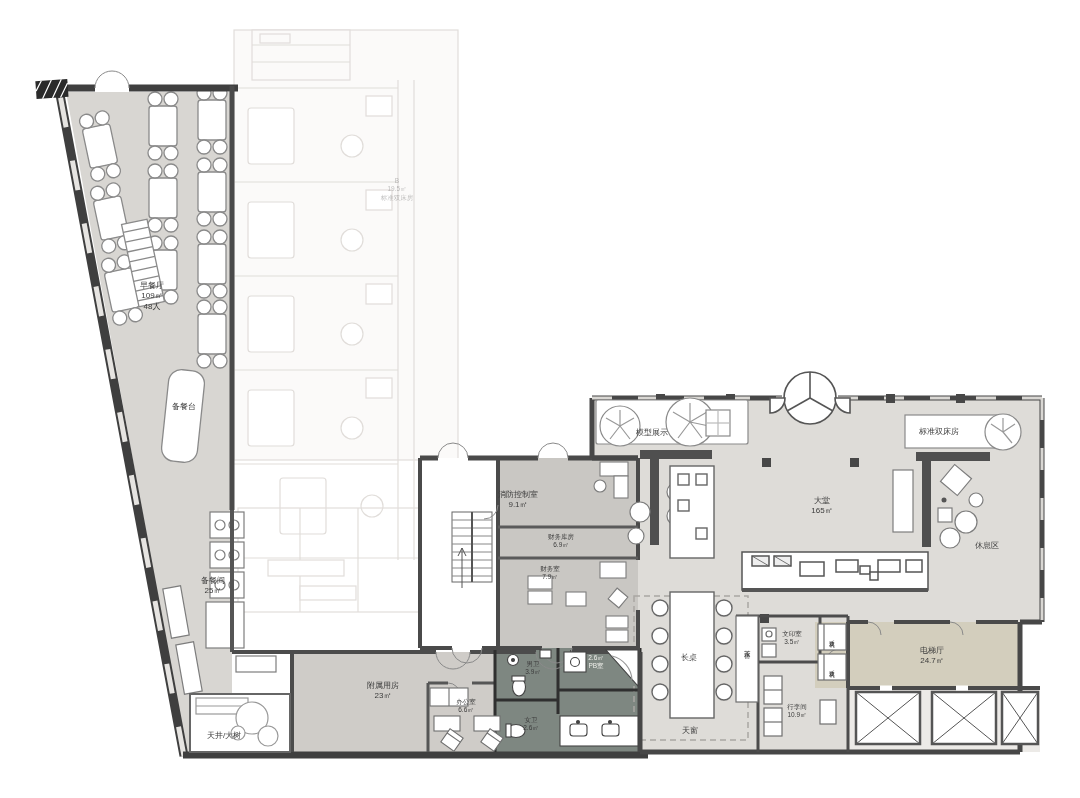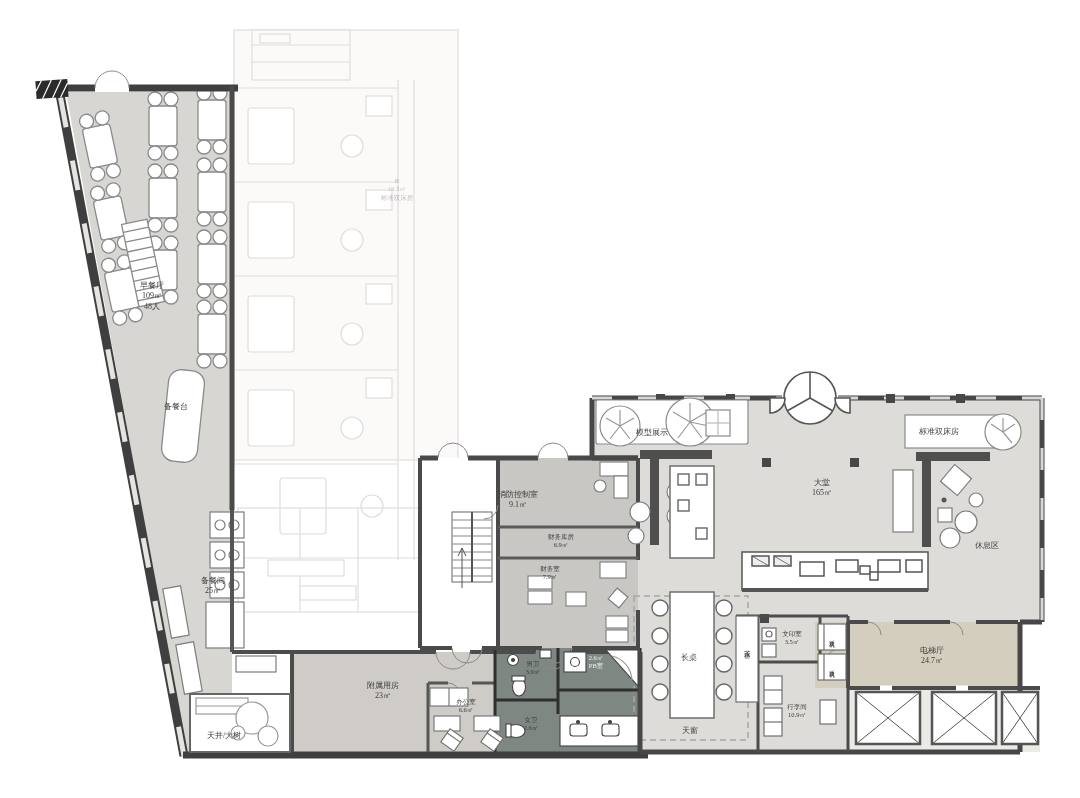--- a/index.html
+++ b/index.html
@@ -1,17 +1,17 @@
 <!DOCTYPE html>
 <html><head>
 <meta charset="utf-8">
 <style>
   html,body{margin:0;padding:0;background:#fff;}
   .plan{position:relative;width:1080px;height:798px;background:#ffffff;overflow:hidden;
-        font-family:Liberation Serif, serif;}
+        font-family:Liberation Sans, sans-serif;}
   .plan svg{position:absolute;left:0;top:0;}
   .lbl{position:absolute;transform:translate(-50%,-50%);font-size:8px;color:#3c3c3c;
        text-align:center;line-height:1.3;white-space:nowrap;z-index:5;}
   .lbl span{display:block;}
   .sm{font-size:6.5px;}
   .xs{font-size:5.5px;}
   .v{writing-mode:vertical-rl;letter-spacing:1px;}
   .ghost-lbl{opacity:.32;}
 </style>
 </head>
@@ -380,21 +380,21 @@
         <circle cx="238" cy="733" r="7"></circle>
   </g>
 
 </svg>
 
 <div class="lbl" style="left:152px;top:297px">
   <span>早餐厅</span>
   <span>109㎡</span>
   <span>48人</span>
 </div>
-<div class="lbl" style="left:176px;top:407px">
+<div class="lbl" style="left:184px;top:407px">
   <span>备餐台</span>
 </div>
 <div class="lbl" style="left:213px;top:586px">
   <span>备餐间</span>
   <span>25㎡</span>
 </div>
 <div class="lbl" style="left:383px;top:691px">
   <span>附属用房</span>
   <span>23㎡</span>
 </div>
@@ -419,21 +419,21 @@
   <span>9.1㎡</span>
 </div>
 <div class="lbl sm" style="left:561px;top:541px">
   <span>财务库房</span>
   <span>6.9㎡</span>
 </div>
 <div class="lbl sm" style="left:550px;top:573px">
   <span>财务室</span>
   <span>7.9㎡</span>
 </div>
-<div class="lbl" style="left:822px;top:488px">
+<div class="lbl" style="left:822px;top:506px">
   <span>大堂</span>
   <span>165㎡</span>
 </div>
 <div class="lbl" style="left:652px;top:433px">
   <span>模型展示</span>
 </div>
 <div class="lbl" style="left:939px;top:432px">
   <span>标准双床房</span>
 </div>
 <div class="lbl" style="left:987px;top:546px">

